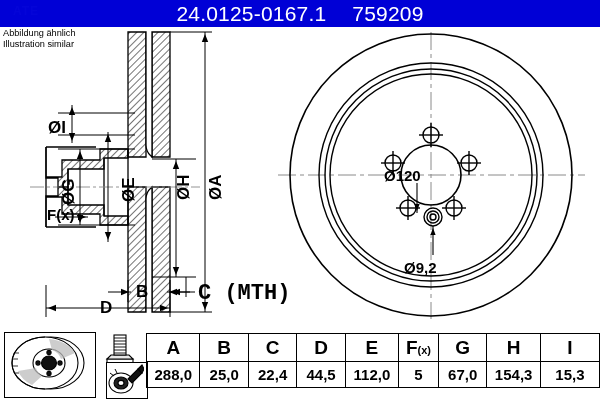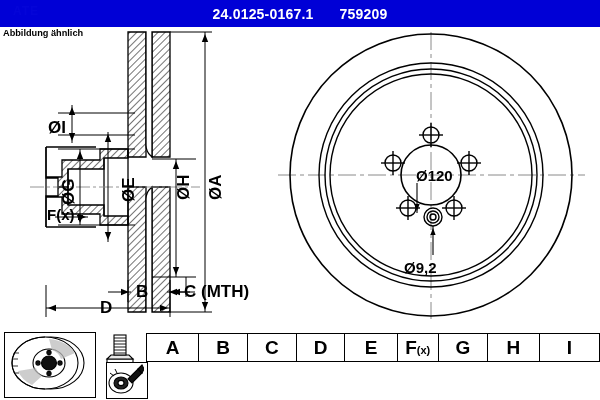--- a/index.html
+++ b/index.html
@@ -10,33 +10,33 @@
   }
   #sheet{position:absolute;inset:0;background:#ffffff;}
 
   
   .titlebar{
     position:absolute;left:0;top:0;width:600px;height:27px;
     background:#0000d6;
     display:flex;align-items:center;justify-content:center;gap:26px;
   }
   .titlebar .t{
-    color:#ffffff;font-size:14px;font-weight:bold;letter-spacing:.2px;
+    color:#ffffff;font-size:21px;font-weight:normal;letter-spacing:.2px;
     font-family:"Liberation Sans", sans-serif;line-height:1;
   }
   .wmark{
     position:absolute;left:13px;top:4px;width:52px;height:17px;
     color:#1414e0;font-size:12px;font-weight:bold;letter-spacing:1px;
     opacity:.22;
   }
 
   
   .note{
     position:absolute;left:3px;top:28px;width:120px;
-    font-size:9.2px;font-weight:bold;color:#000;line-height:1.24;
+    font-size:9.2px;font-weight:normal;color:#000;line-height:1.24;
   }
 
   
   .lbl{position:absolute;font-weight:bold;color:#000;white-space:nowrap;line-height:1;}
   .rot{transform:rotate(-90deg);transform-origin:left top;}
 
   
   .tbl{position:absolute;left:146px;top:333px;border-collapse:collapse;}
   .tbl td{
     border:1.6px solid #000;text-align:center;font-weight:bold;
@@ -54,20 +54,21 @@
 <div id="sheet">
 
   <div class="titlebar">
     <span class="wmark">ATE</span>
     <span class="t">24.0125-0167.1</span>
     <span class="t">759209</span>
   </div>
 
   <div class="note">
     <div>Abbildung ähnlich</div>
+    <div>Illustration similar</div>
   </div>
 
   <svg style="position:absolute;left:0px;top:27px;" width="265" height="290" viewBox="0 0 265 290">
     <defs>
       <pattern id="hatch" width="5" height="5" patternTransform="rotate(45)" patternUnits="userSpaceOnUse">
         <line x1="0" y1="0" x2="0" y2="5" stroke="#000" stroke-width="1.1"></line>
       </pattern>
     </defs>
     <g fill="none" stroke="#000" stroke-width="1.3" shape-rendering="geometricPrecision">
 
@@ -188,21 +189,21 @@
   <div class="lbl rot" style="left:120px;top:202px;font-size:17px;">ØE</div>
 
   <div class="lbl rot" style="left:175px;top:200px;font-size:17px;">ØH</div>
 
   <div class="lbl rot" style="left:207px;top:200px;font-size:17px;">ØA</div>
 
   <div class="lbl" style="left:47px;top:207px;font-size:15px;">F(x)</div>
 
   <div class="lbl" style="left:136px;top:283px;font-size:17px;">B</div>
 
-  <div class="lbl" style="left:184px;top:283px;font-size:17px;">C (MTH)</div>
+  <div class="lbl" style="left:198px;top:283px;font-size:22px;font-family:Liberation Mono, monospace;">C (MTH)</div>
 
   <div class="lbl" style="left:100px;top:299px;font-size:17px;">D</div>
 
   <svg style="position:absolute;left:265px;top:27px;" width="335" height="295" viewBox="0 0 335 295">
     <g fill="none" stroke="#000" shape-rendering="geometricPrecision">
 
       <line x1="13" y1="148" x2="320" y2="148" stroke="#8a8a8a" stroke-width="1" stroke-dasharray="18,4,4,4"></line>
       <line x1="166" y1="5" x2="166" y2="292" stroke="#8a8a8a" stroke-width="1" stroke-dasharray="18,4,4,4"></line>
 
       <circle cx="166" cy="148" r="141" stroke-width="1.6"></circle>
@@ -248,21 +249,21 @@
         <path d="M168,201 l-2.6,7 h5.2 Z" fill="#000" stroke="none"></path>
       </g>
 
       <g stroke-width="1.1">
         <line x1="152" y1="156" x2="152" y2="186"></line>
         <path d="M152,184 l-2.6,-7 h5.2 Z" fill="#000" stroke="none"></path>
       </g>
     </g>
   </svg>
 
-  <div class="lbl" style="left:384px;top:168px;font-size:15px;margin-left:32px;">Ø120</div>
+  <div class="lbl" style="left:384px;top:168px;font-size:15px;">Ø120</div>
 
   <div class="lbl" style="left:404px;top:247px;font-size:15px;margin-top:13px;">Ø9,2</div>
 
   <div class="iconbox" style="left:4px;top:332px;width:90px;height:64px;">
     <svg width="87" height="61" viewBox="0 0 87 61">
       <g stroke="#000" stroke-width="1.1" fill="none">
 
         <ellipse cx="46" cy="30" rx="33" ry="26" fill="#ffffff"></ellipse>
         <ellipse cx="40" cy="30" rx="33" ry="26" fill="#ffffff"></ellipse>
 
@@ -336,16 +337,27 @@
       <td style="width:52px;">A</td>
       <td style="width:48px;">B</td>
       <td style="width:48px;">C</td>
       <td style="width:48px;">D</td>
       <td style="width:52px;">E</td>
       <td style="width:38px;"><span>F</span><span class="fx-sub">(x)</span></td>
       <td style="width:48px;">G</td>
       <td style="width:52px;">H</td>
       <td style="width:62px;">I</td>
     </tr>
+    <tr>
+      <td>288,0</td>
+      <td>25,0</td>
+      <td>22,4</td>
+      <td>44,5</td>
+      <td>112,0</td>
+      <td>5</td>
+      <td>67,0</td>
+      <td>154,3</td>
+      <td>15,3</td>
+    </tr>
   </tbody>
     </table>
 
 </div>
 
 </body></html>

